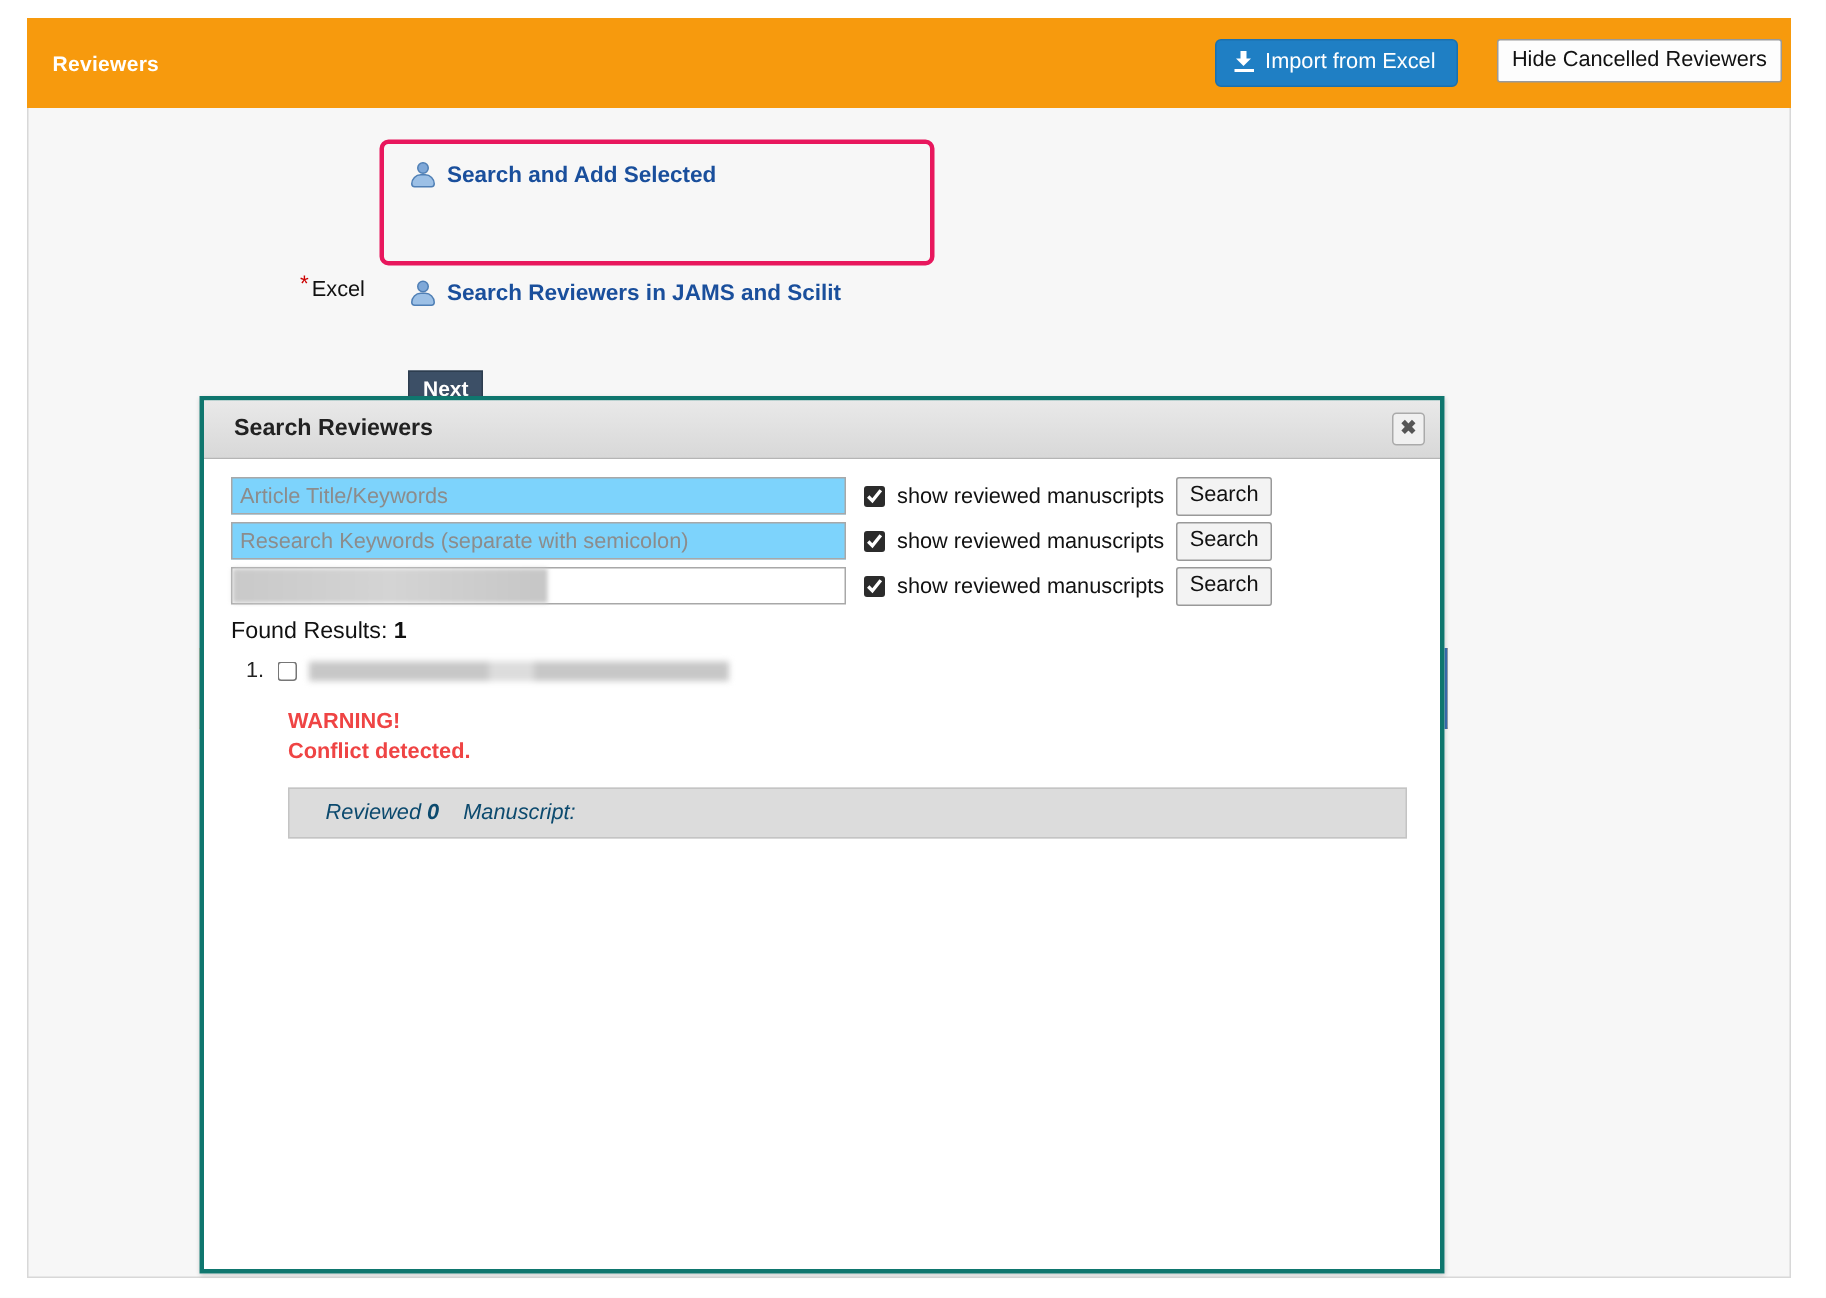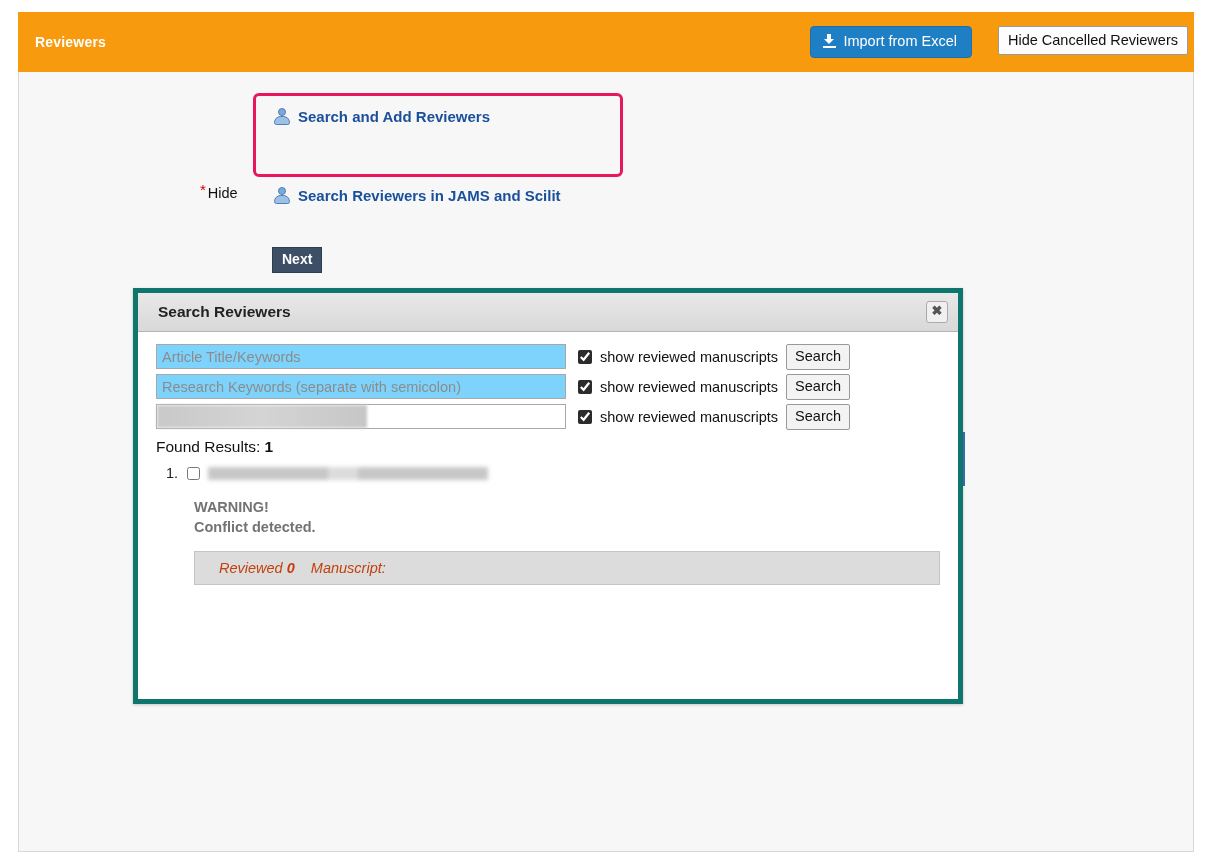--- a/index.html
+++ b/index.html
@@ -208,25 +208,25 @@
     border: 1px solid #2d3d4f;
     padding: 3px 9px 4px 9px;
     cursor: pointer;
     line-height: 1.2;
   }
 
   
   .modal {
     position: absolute;
     left: 133px;
-    top: 288px;
+    top: 264px;
     width: 830px;
-    height: 416px;
+    height: 585px;
     background: #ffffff;
-    border: 5px solid #0f766e;
+    border: 3px solid #0f766e;
     box-shadow: 0 1px 3px rgba(0,0,0,0.2);
     box-sizing: border-box;
   }
   .modal-header {
     height: 38px;
     background: linear-gradient(#e9e9e9, #d8d8d8);
     border-bottom: 1px solid #b5b5b5;
     position: relative;
   }
   .modal-header .title {
@@ -340,21 +340,21 @@
   .result-redact {
     width: 280px;
     height: 13px;
     background: linear-gradient(90deg,#c7c7c7 0 120px,#dcdcdc 120px 150px,#c7c7c7 150px 280px);
     filter: blur(2px);
   }
 
   .warning {
     margin-top: 14px;
     margin-left: 38px;
-    color: #737373;
+    color: #ef4444;
     font-weight: bold;
     font-size: 14.5px;
     line-height: 1.4;
   }
   .conflict-line {
     margin-top: 14px;
     margin-left: 38px;
     font-weight: bold;
     font-size: 14.5px;
     color: #111;
@@ -376,21 +376,21 @@
     background: #dcdcdc;
     border: 1px solid #c4c4c4;
     display: flex;
     align-items: center;
     box-sizing: border-box;
   }
   .reviewed-bar span {
     margin-left: 12px;
     font-style: italic;
     font-size: 14.5px;
-    color: #c2410c;
+    color: #0c4a6e;
   }
   .reviewed-bar b { font-weight: bold; }
   .btn-add-selected {
     display: block;
     margin: 22px auto 0 auto;
     background: #f3f3f3;
     border: 1px solid #999;
     border-radius: 2px;
     padding: 6px 12px;
     font-size: 15.5px;
@@ -440,34 +440,34 @@
     </button>
     <button class="btn-hide-cancelled">Hide Cancelled Reviewers</button>
   </div>
 
   <div class="links-box">
     <div class="link-row r1">
       <span class="person-icon">
           <span class="head"></span>
           <span class="body"></span>
         </span>
-      <a class="blue-link">Search and Add Reviewers</a>
+      <a class="blue-link">Search and Add Selected</a>
     </div>
     <div class="link-row r2">
       <span class="person-icon">
           <span class="head"></span>
           <span class="body"></span>
         </span>
       <a class="blue-link">Search Reviewers in JAMS and Scilit</a>
     </div>
   </div>
 
   <div class="email-row">
     <span class="req-star">*</span>
-    <span class="email-label">Hide</span>
+    <span class="email-label">Excel</span>
   </div>
 
   <button class="btn-next">Next</button>
 
   <div class="bg-row"></div>
   <div class="bg-row2"></div>
 
   <div class="modal">
     <div class="modal-header">
       <div class="title">Search Reviewers</div>

